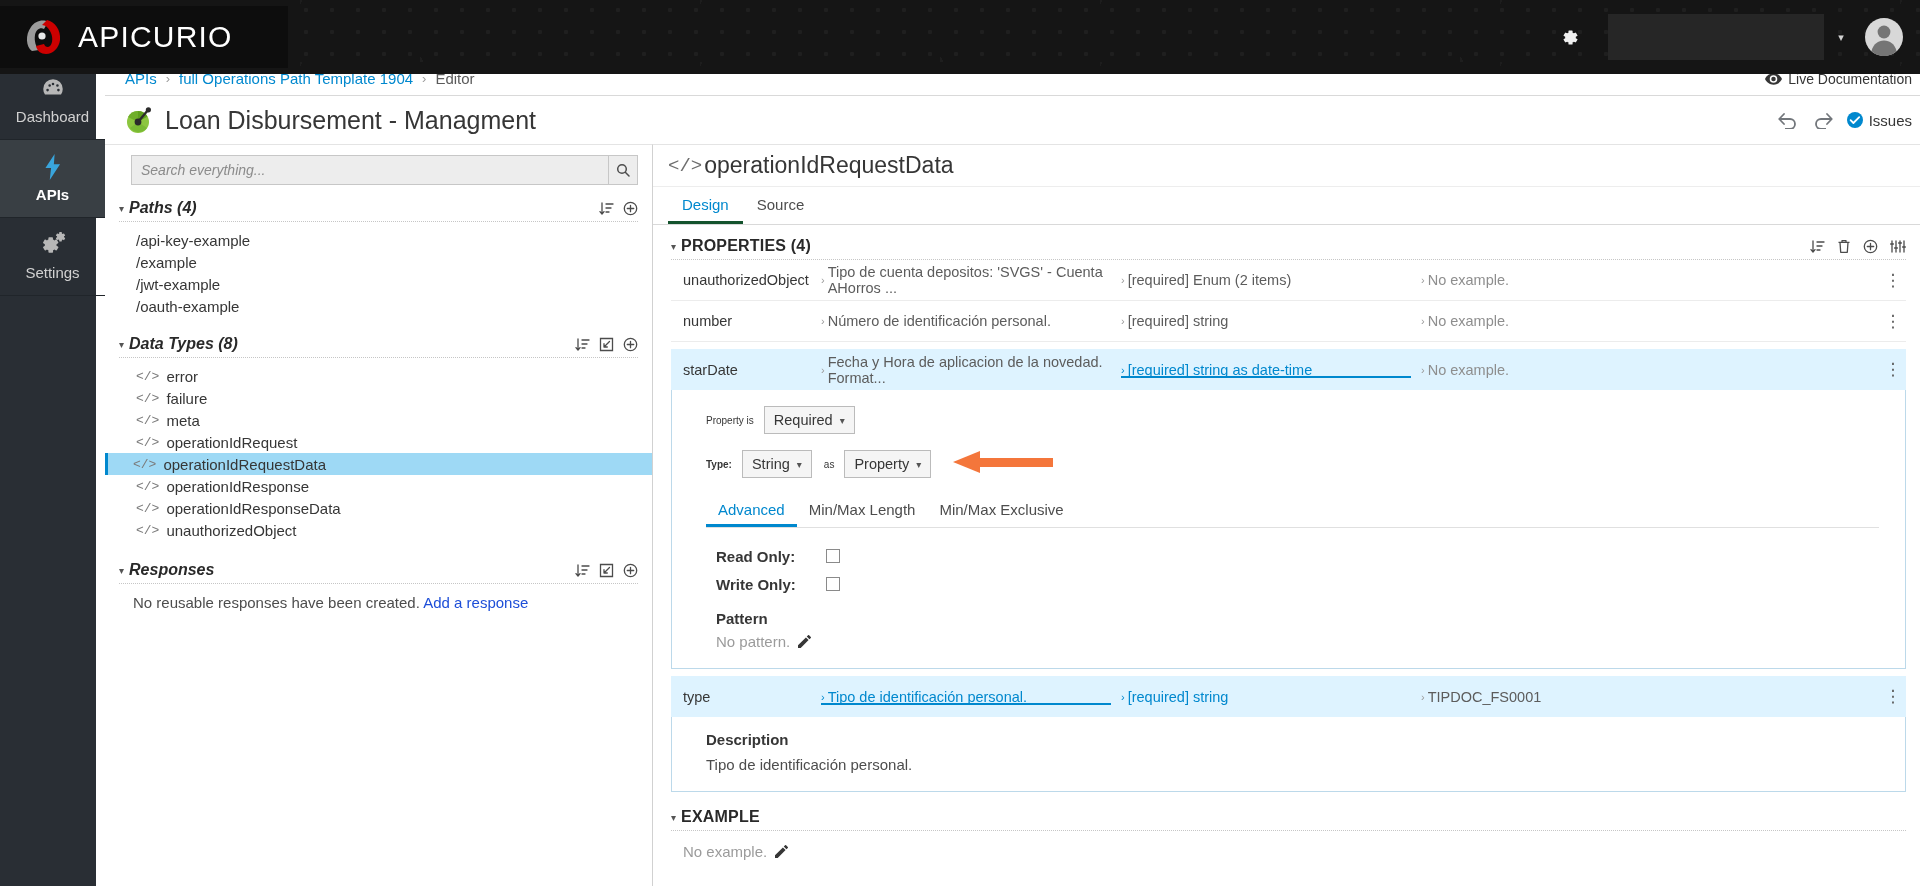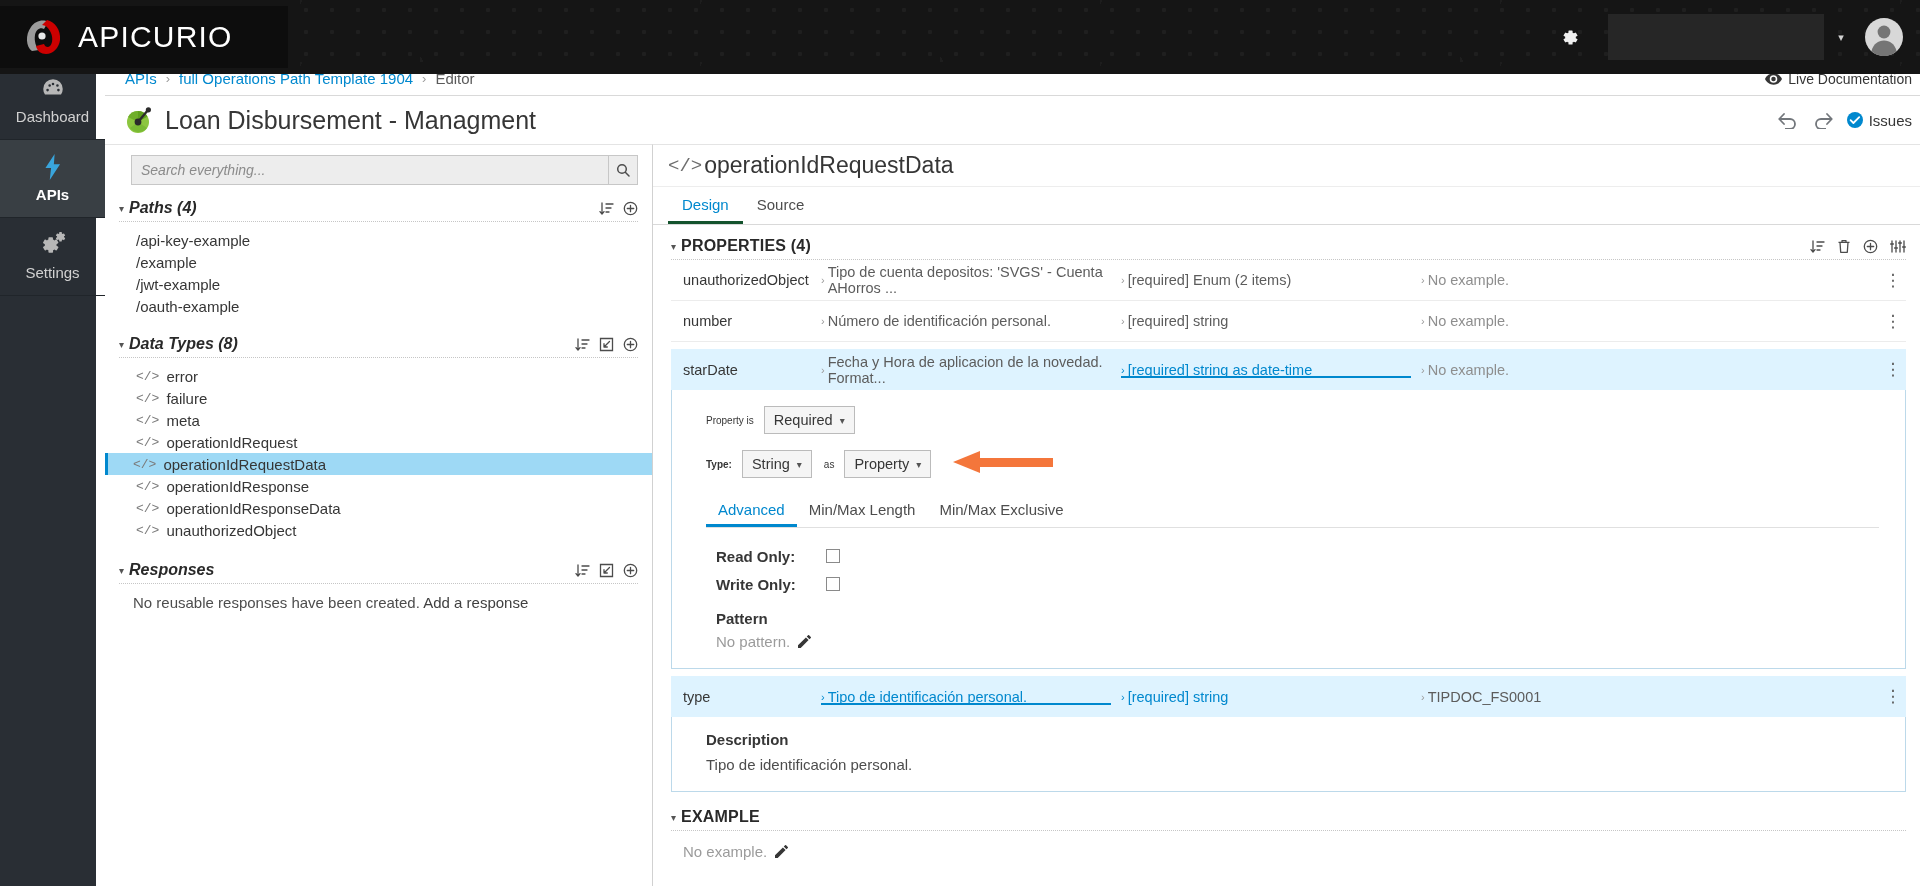--- a/index.html
+++ b/index.html
@@ -129,21 +129,21 @@
   .tree-item {
     height: 22px; display: flex; align-items: center; gap: 7px;
     padding-left: 28px; font-size: 15px; color: #363636; cursor: pointer;
     border-left: 3px solid transparent;
   }
   .tree-item.selected {
     background: #9ed9f5; border-left: 3px solid #0088ce; padding-left: 25px;
   }
   .tree-code { color: #7b7b7b; font-size: 13px; font-family: "Liberation Mono", monospace; }
   .empty-note { padding: 10px 0 0 28px; font-size: 15px; color: #4d4d4d; }
-  .empty-note a { color: #404040; text-decoration: none; cursor: pointer; }
+  .empty-note a { color: #1d4ed8; text-decoration: none; cursor: pointer; }
 
   
   .main {
     position: absolute; top: 144px; left: 653px; width: 1267px; height: 742px;
     background: #fff; border-top: 1px solid #e4e4e4; overflow: hidden;
   }
   .main-title {
     height: 42px; display: flex; align-items: center; padding-left: 15px;
     font-size: 23px; color: #363636; border-bottom: 1px solid #ededed;
   }

